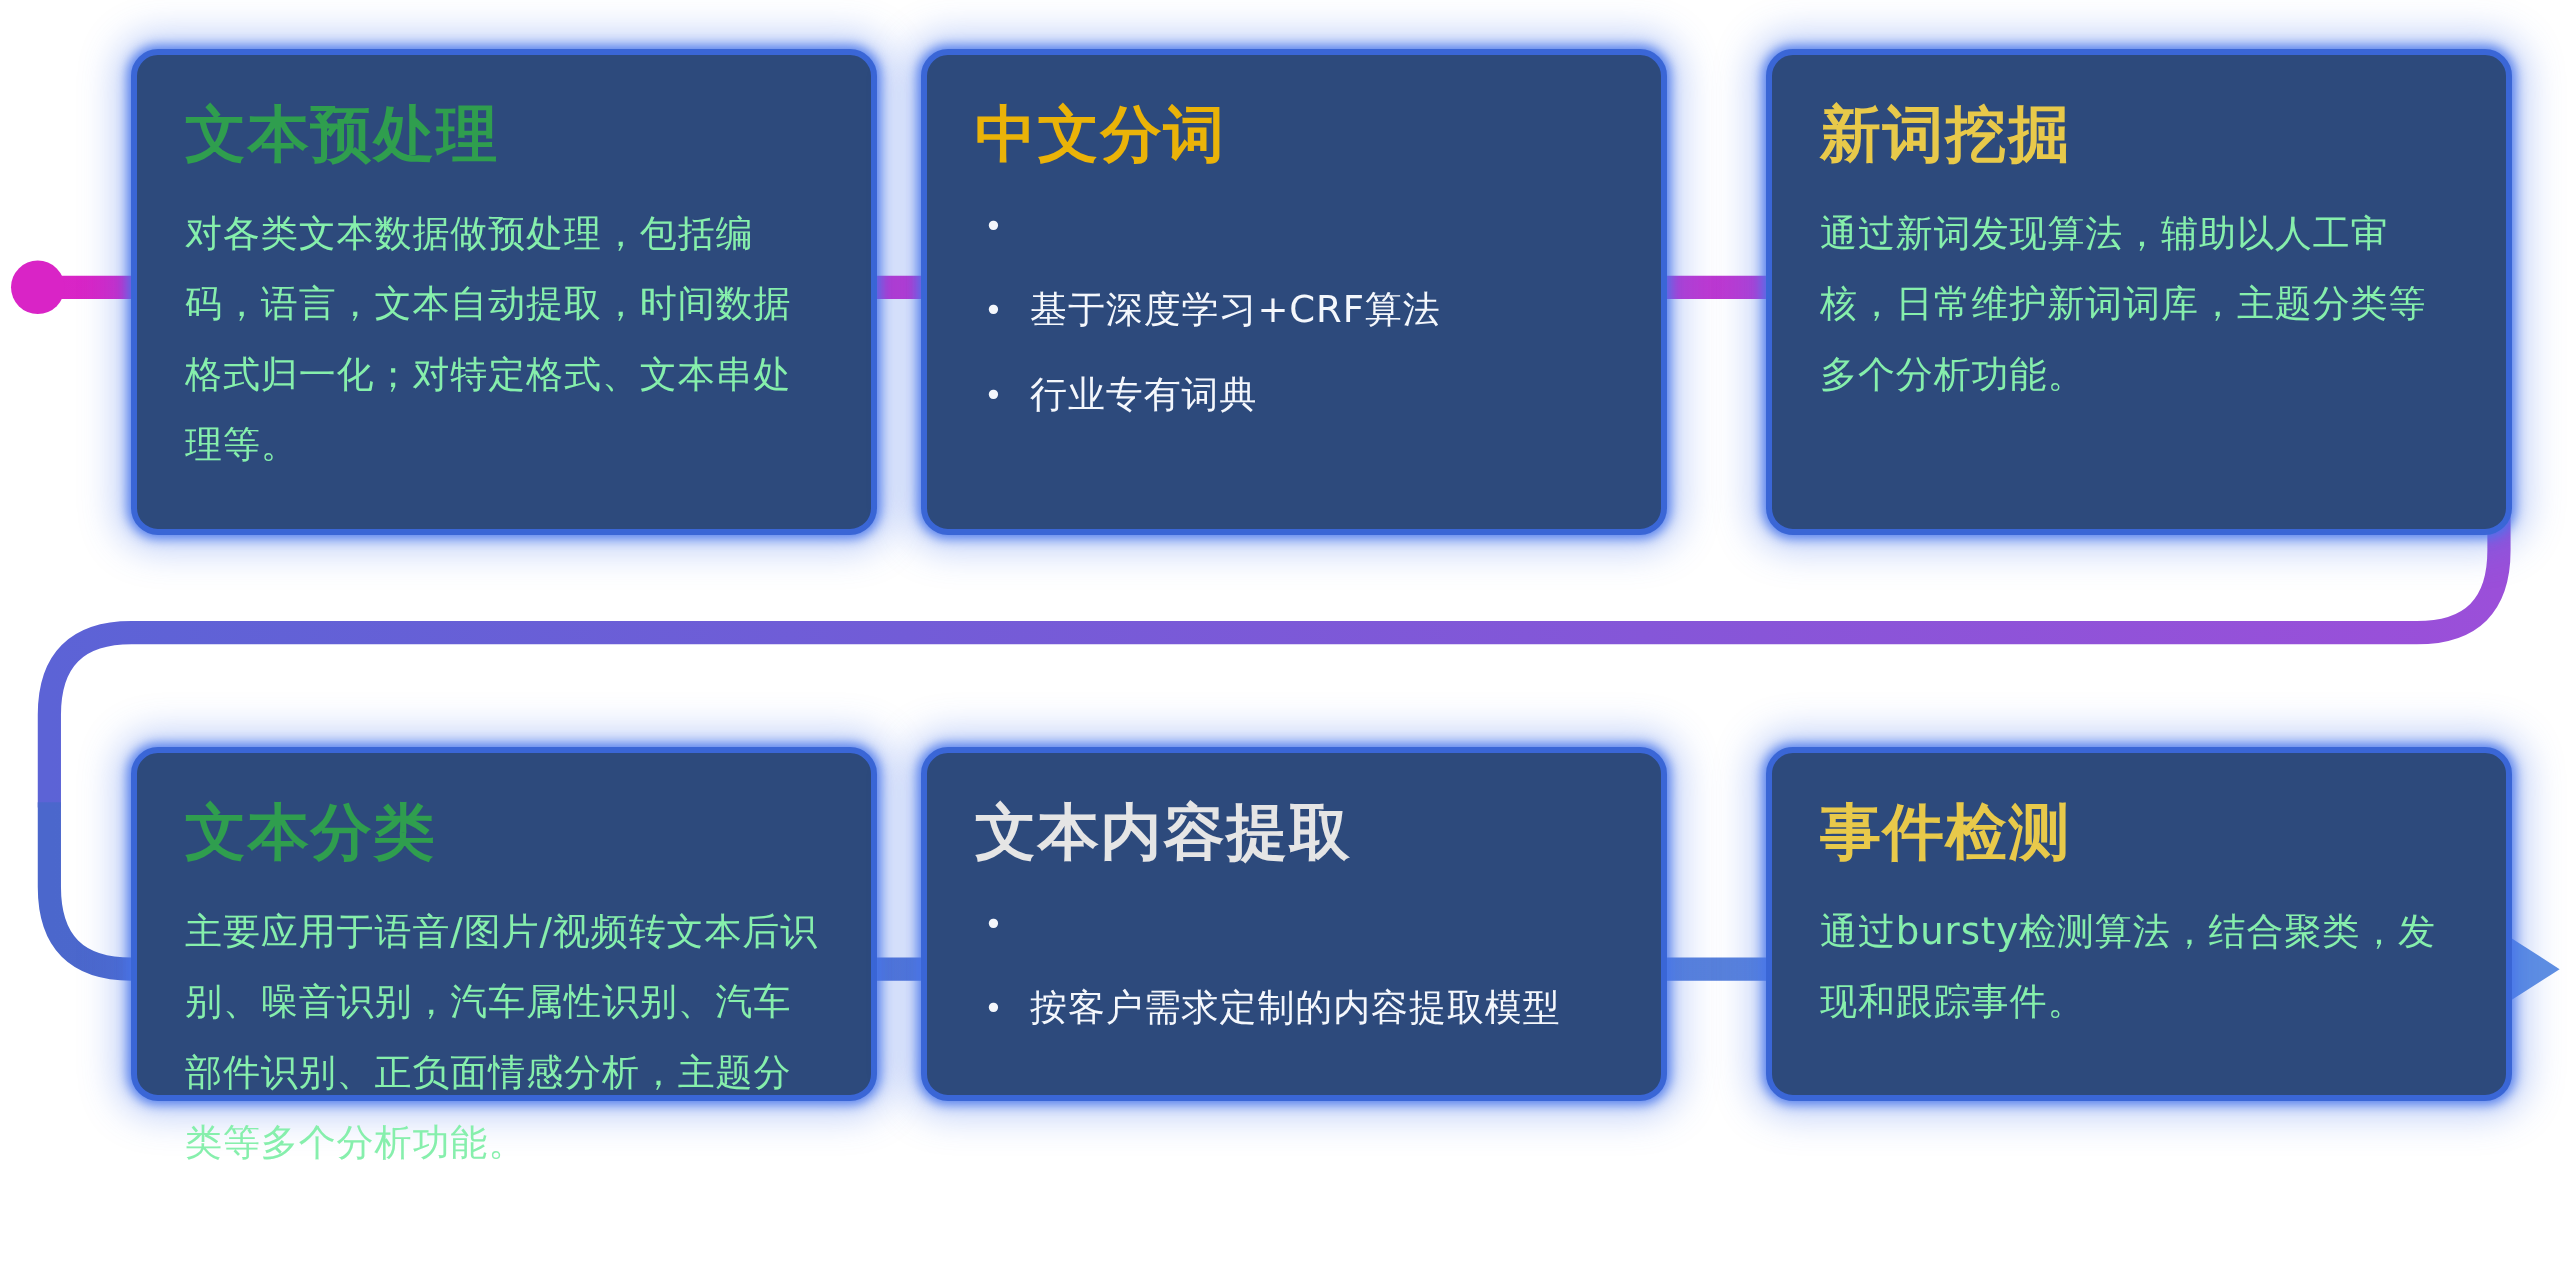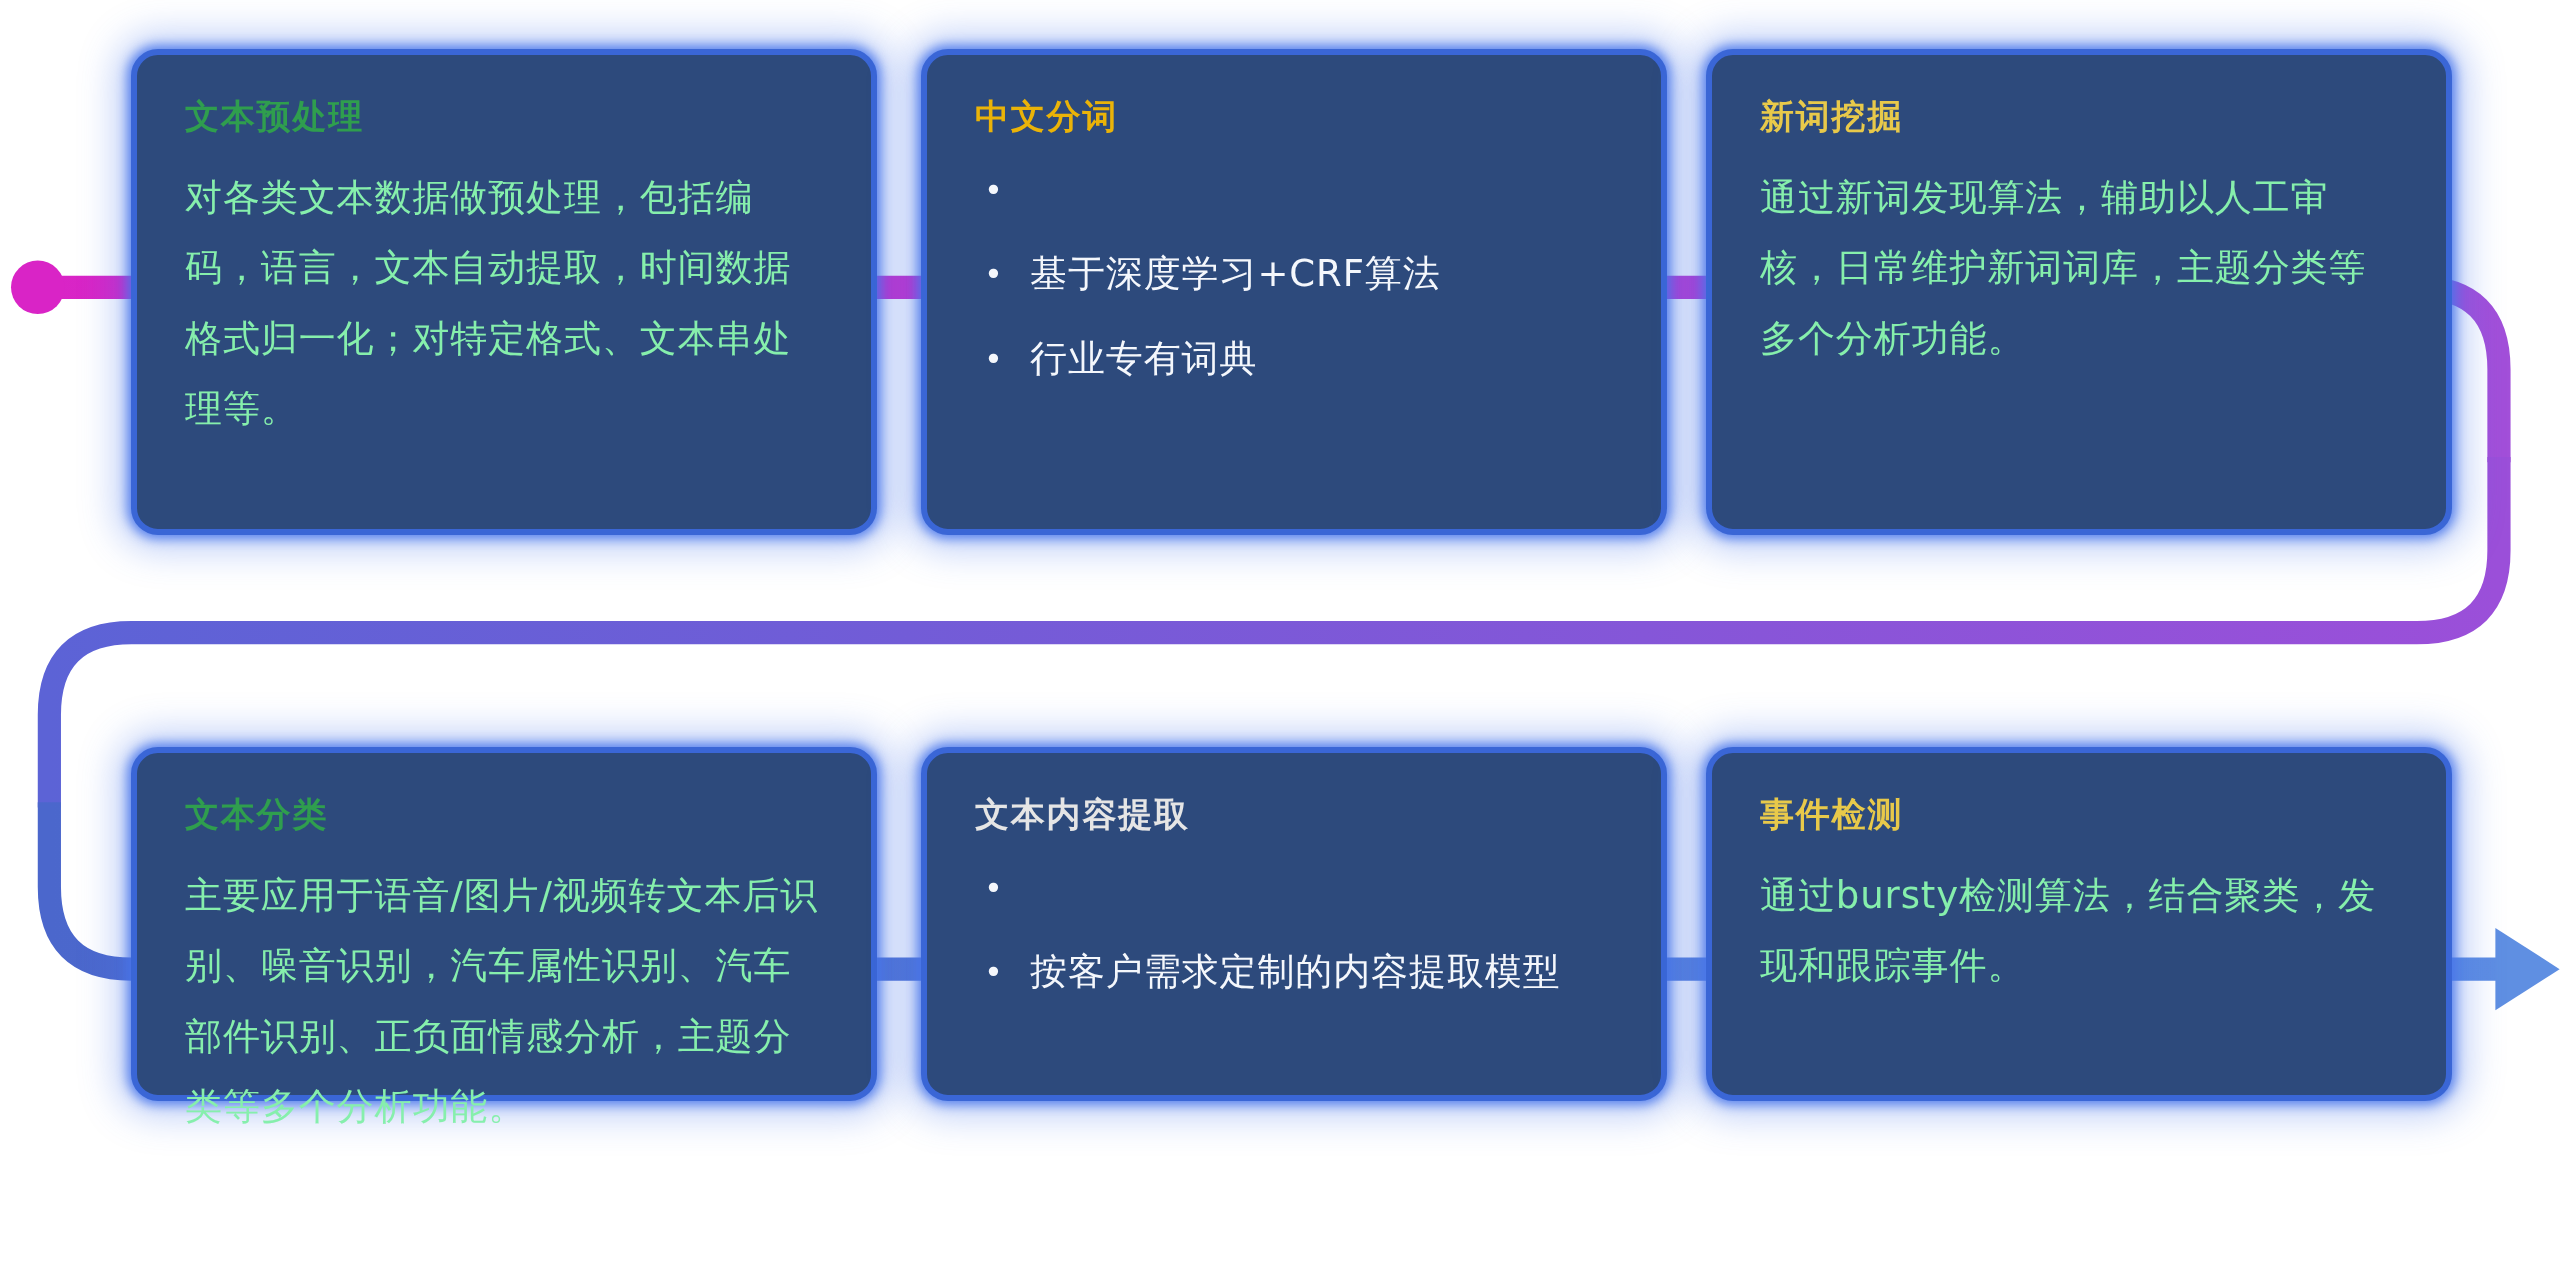--- a/index.html
+++ b/index.html
@@ -30,24 +30,24 @@
     border: 6.2px solid #3a66d6;
     border-radius: 27px;
     box-shadow: 0 0 10.7px 3.6px rgba(72, 118, 235, 0.85),
                 0 0 36px 14.3px rgba(72, 118, 235, 0.35);
     padding: 39px 48px;
   }
   .row1 { top: 49px;  height: 486px; }
   .row2 { top: 747px; height: 354px; }
   .c1 { left: 131px; }
   .c2 { left: 921px; }
-  .c3 { left: 1706px; }
+  .c3 { left: 1766px; }
   .card h2 {
     margin: 0 0 23px 0;
-    font-size: 34px;
+    font-size: 61px;
     font-weight: bold;
     letter-spacing: 1.8px;
   }
   .card p {
     margin: 0;
     font-size: 37px;
     line-height: 1.9;
     color: #86efac;
     letter-spacing: 0.9px;
   }

